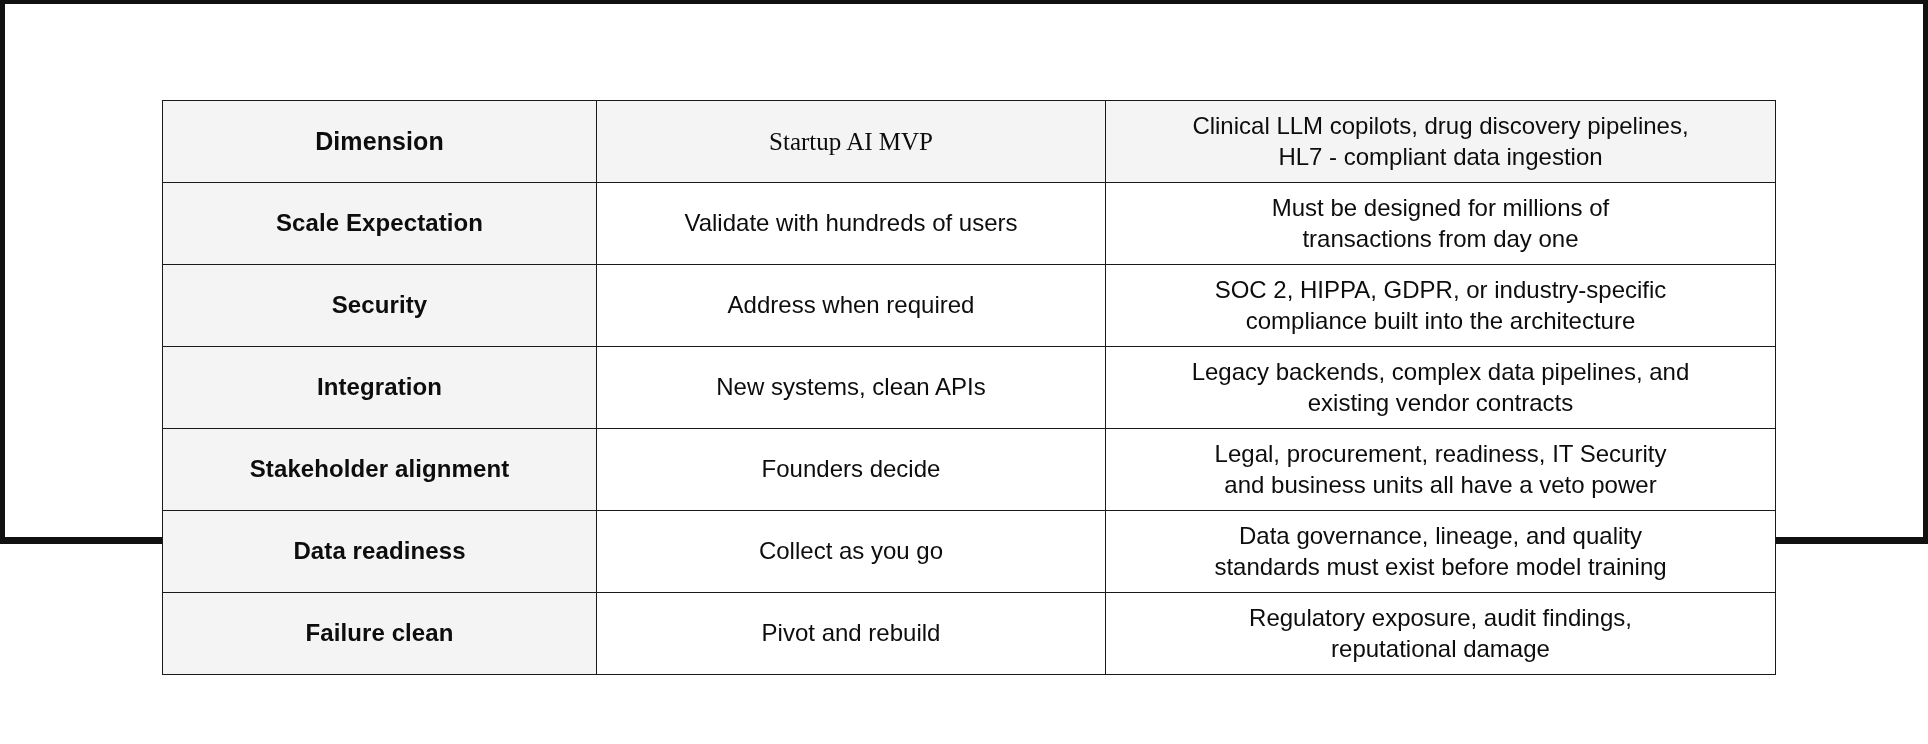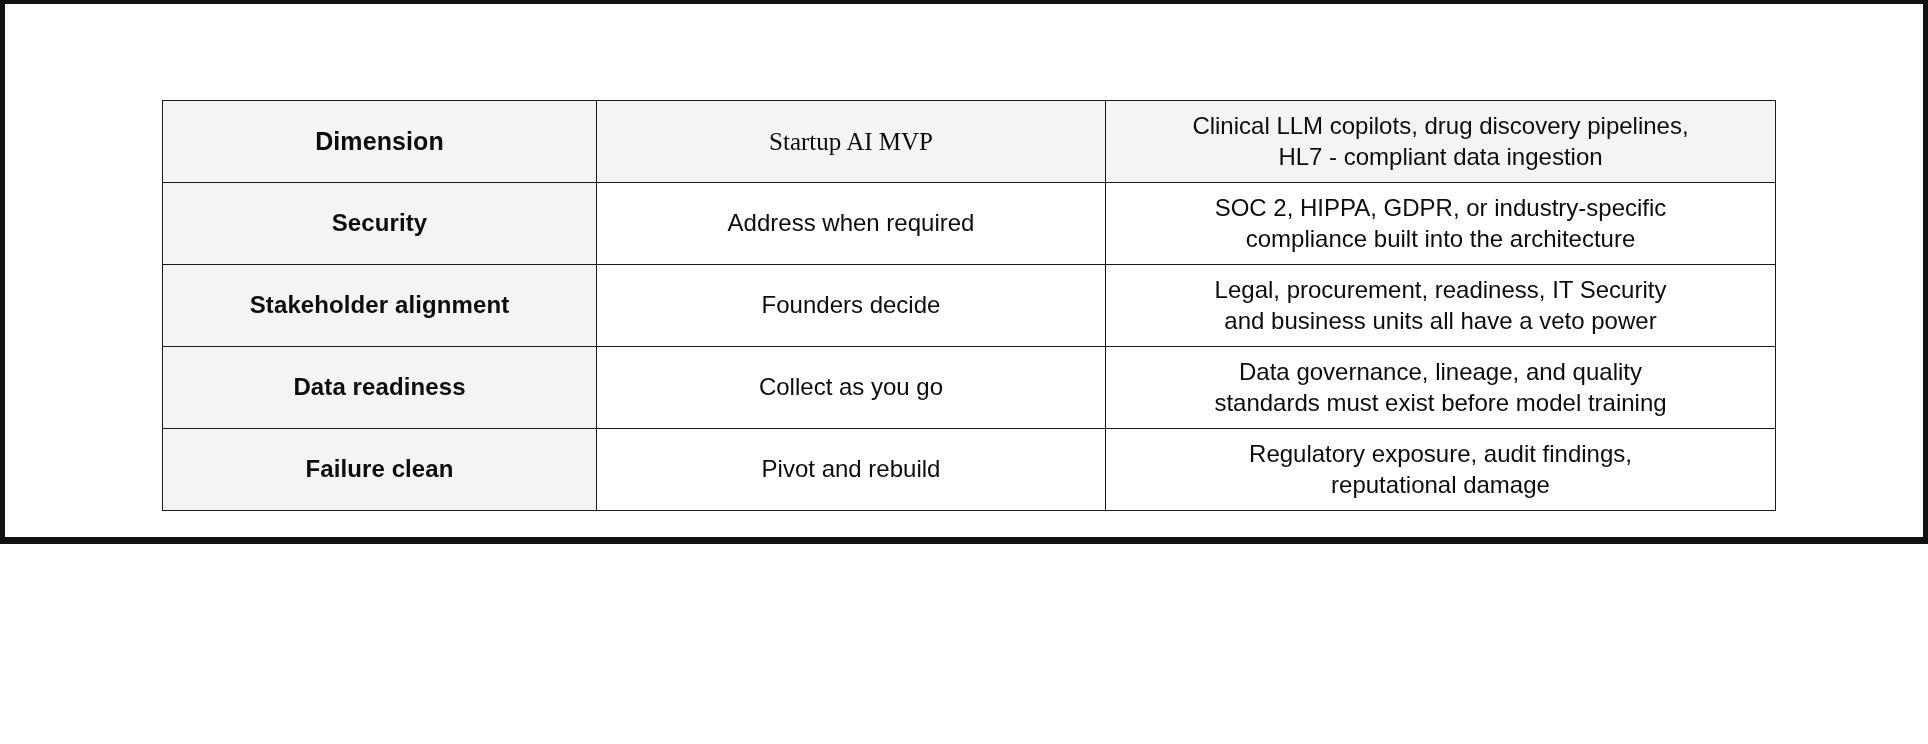--- a/index.html
+++ b/index.html
@@ -124,32 +124,56 @@
             <td class="cell-startup">
               <span class="cell-line">Startup AI MVP</span>
             </td>
             <td class="cell-enterprise">
               <span class="cell-line">Clinical LLM copilots, drug discovery pipelines,</span>
               <span class="cell-line">HL7 - compliant data ingestion</span>
             </td>
           </tr>
           <tr class="body-row">
             <td class="cell-dimension">
+              <span class="cell-line">Scale Expectation</span>
+            </td>
+            <td class="cell-startup">
+              <span class="cell-line">Validate with hundreds of users</span>
+            </td>
+            <td class="cell-enterprise">
+              <span class="cell-line">Must be designed for millions of</span>
+              <span class="cell-line">transactions from day one</span>
+            </td>
+          </tr>
+          <tr class="body-row">
+            <td class="cell-dimension">
               <span class="cell-line">Security</span>
             </td>
             <td class="cell-startup">
               <span class="cell-line">Address when required</span>
             </td>
             <td class="cell-enterprise">
               <span class="cell-line">SOC 2, HIPPA, GDPR, or industry-specific</span>
               <span class="cell-line">compliance built into the architecture</span>
             </td>
           </tr>
           <tr class="body-row">
             <td class="cell-dimension">
+              <span class="cell-line">Integration</span>
+            </td>
+            <td class="cell-startup">
+              <span class="cell-line">New systems, clean APIs</span>
+            </td>
+            <td class="cell-enterprise">
+              <span class="cell-line">Legacy backends, complex data pipelines, and</span>
+              <span class="cell-line">existing vendor contracts</span>
+            </td>
+          </tr>
+          <tr class="body-row">
+            <td class="cell-dimension">
               <span class="cell-line">Stakeholder alignment</span>
             </td>
             <td class="cell-startup">
               <span class="cell-line">Founders decide</span>
             </td>
             <td class="cell-enterprise">
               <span class="cell-line">Legal, procurement, readiness, IT Security</span>
               <span class="cell-line">and business units all have a veto power</span>
             </td>
           </tr>

